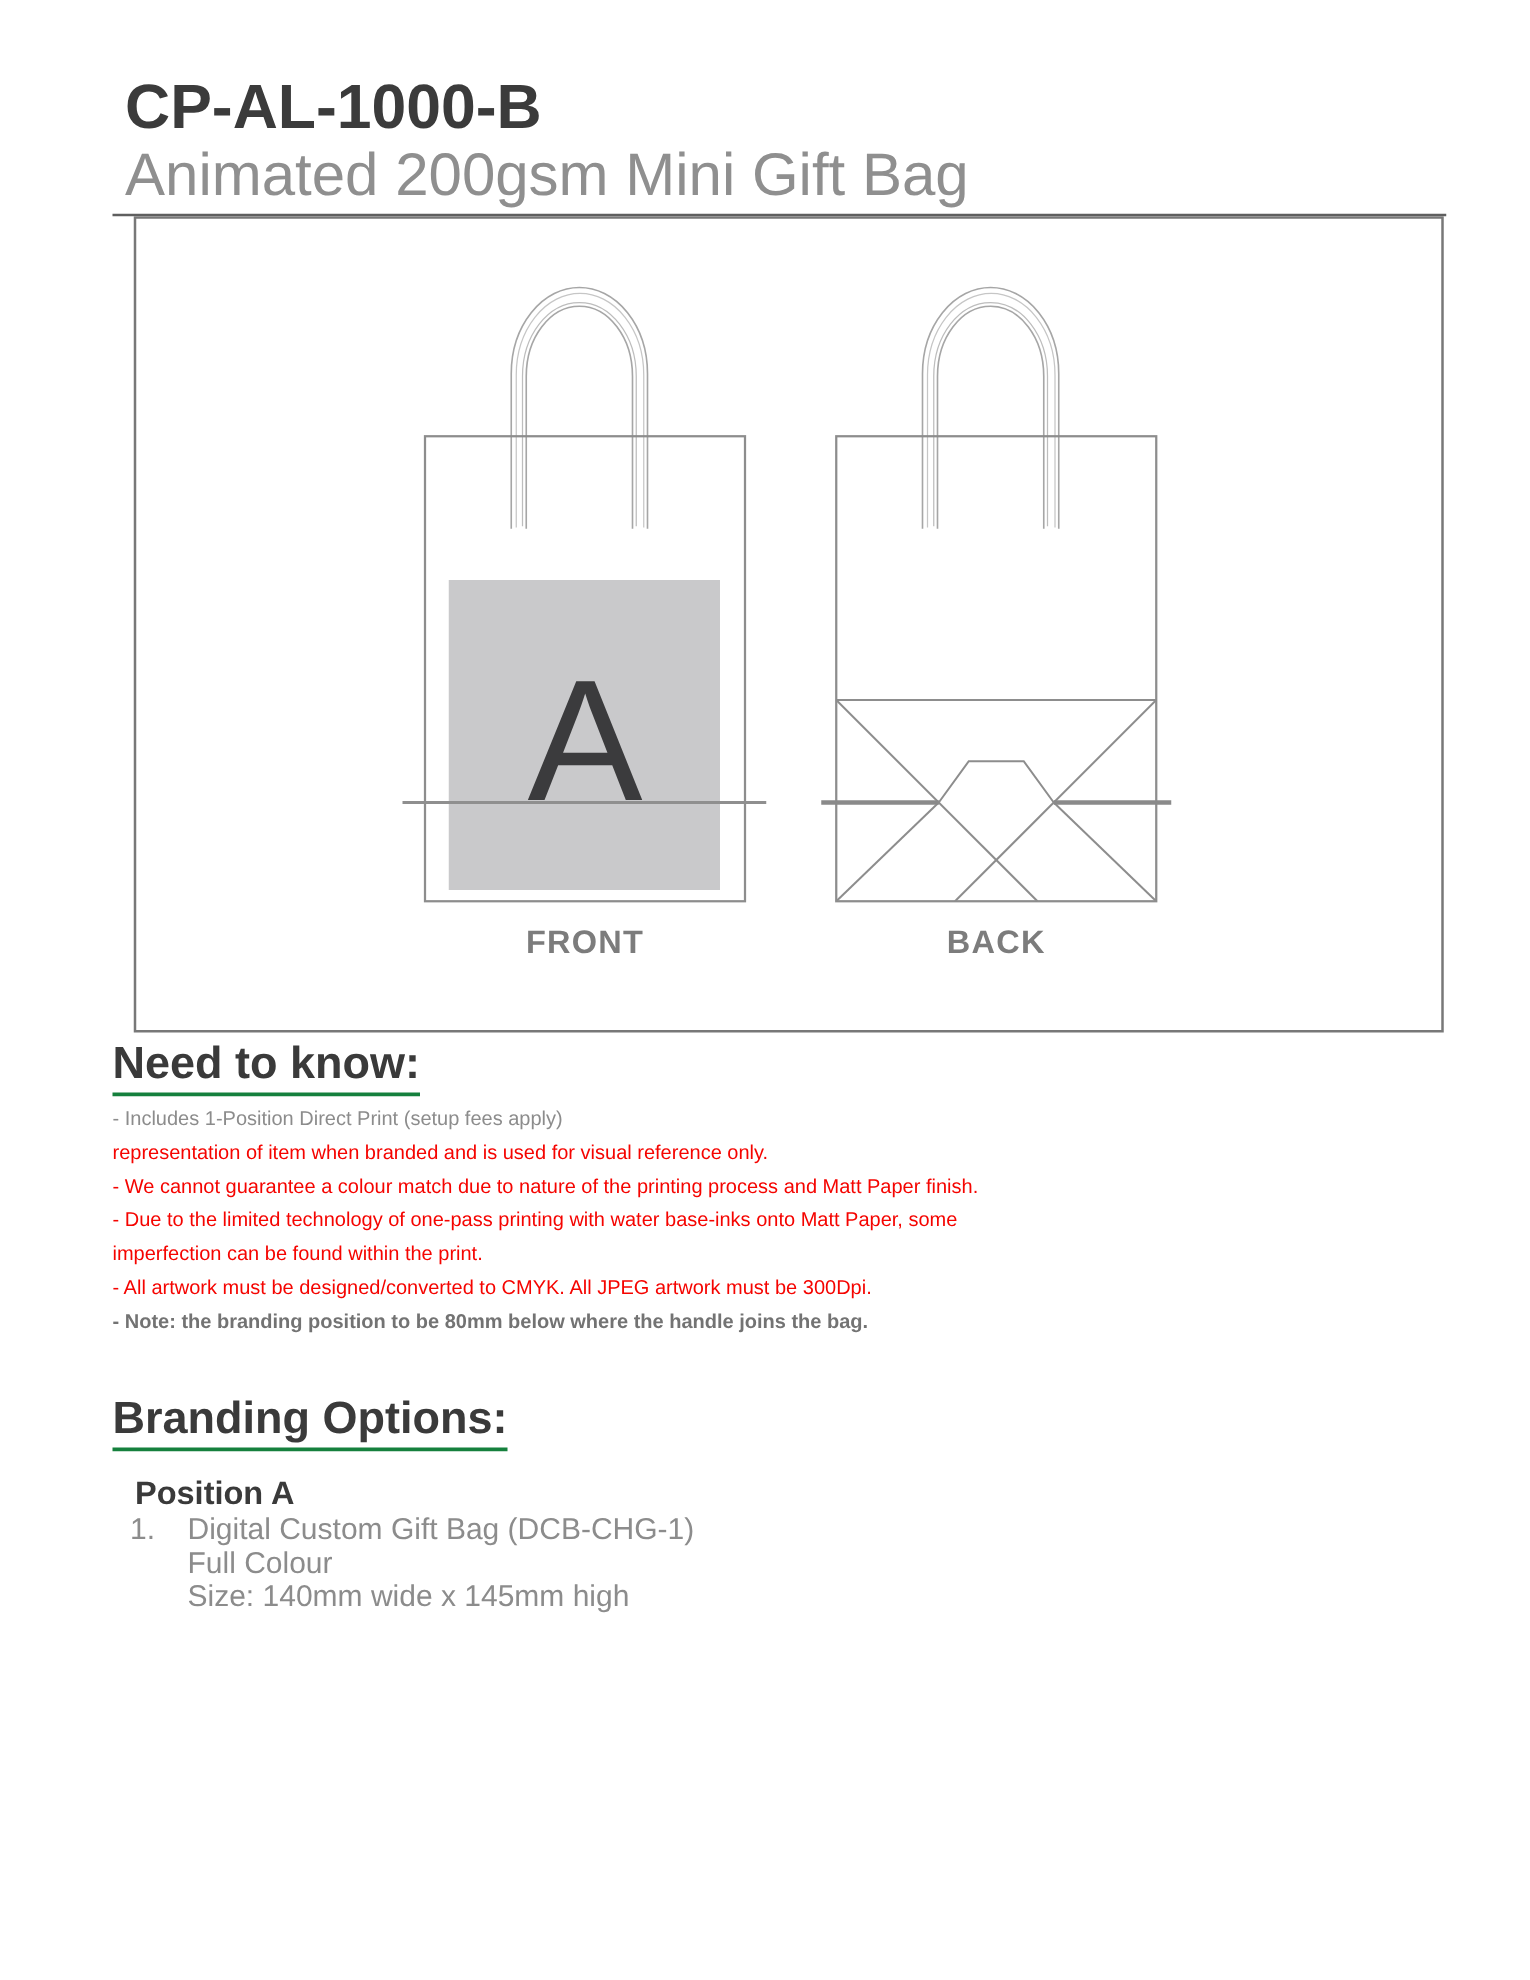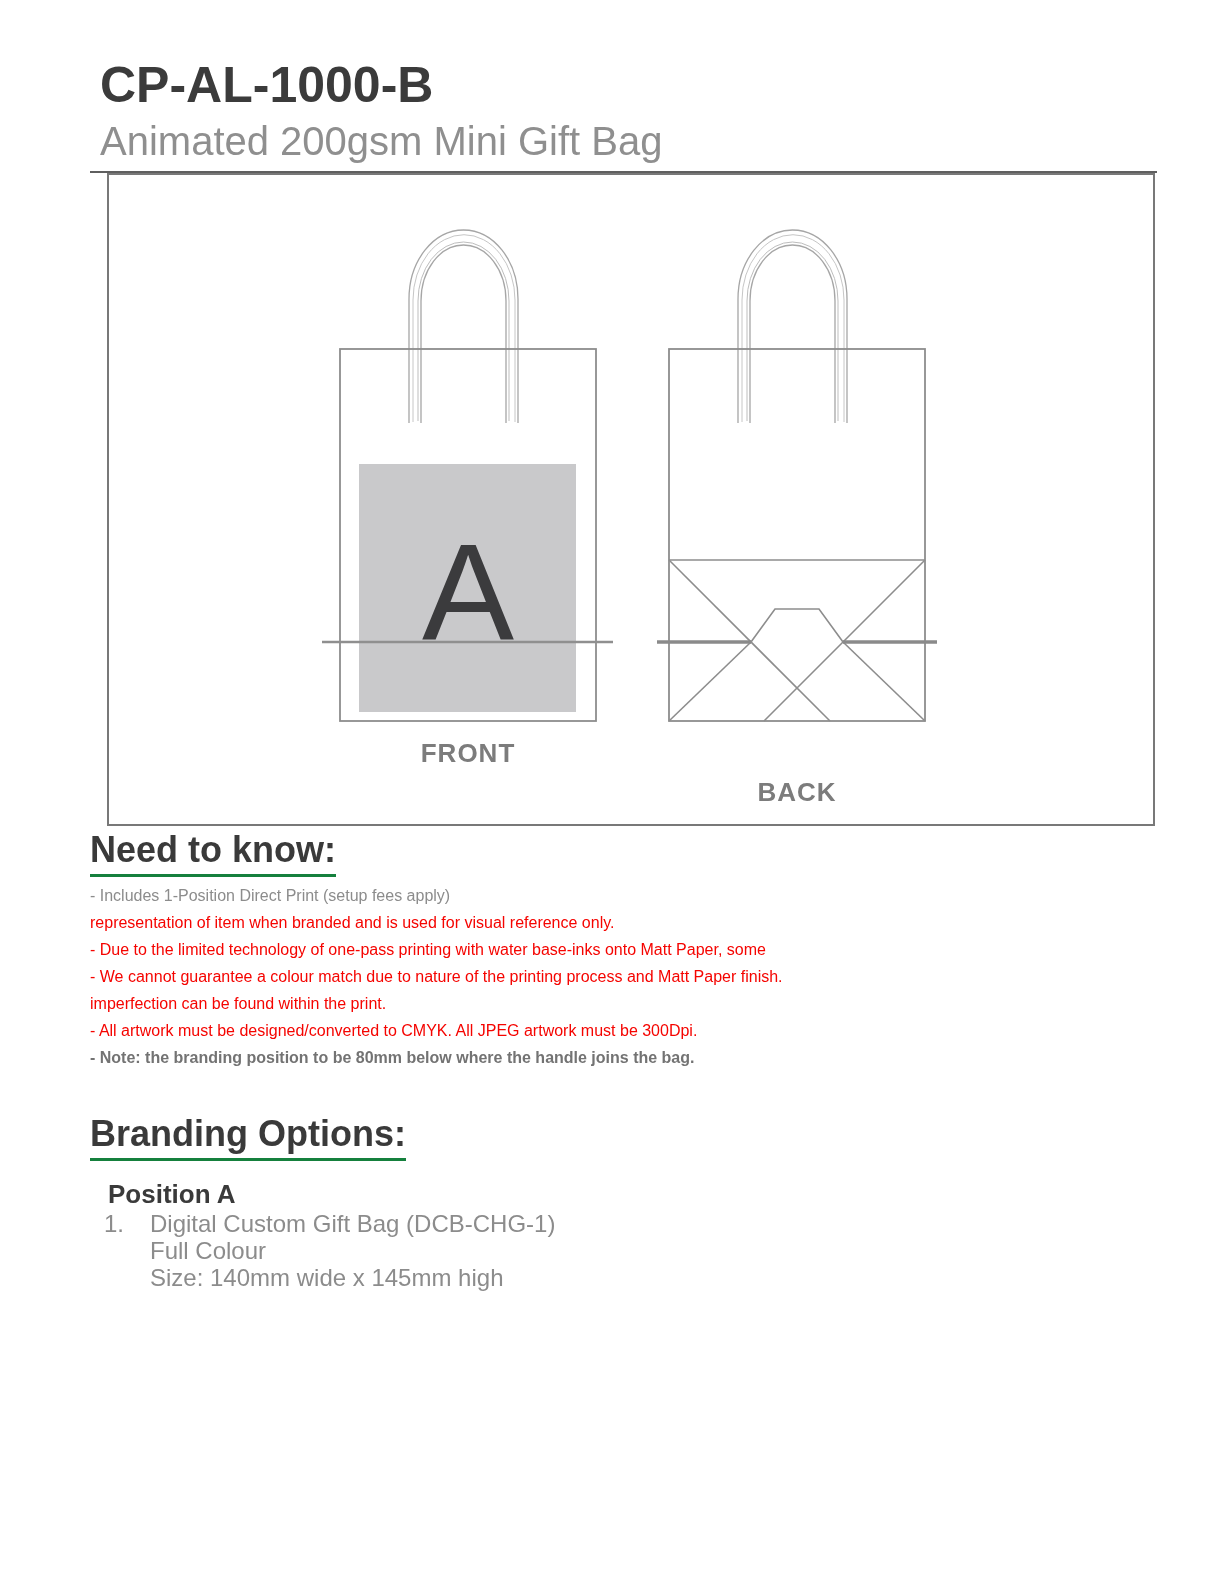--- a/index.html
+++ b/index.html
@@ -6,35 +6,35 @@
   .page{
     position:relative;width:1224px;height:1584px;background:#ffffff;
     font-family:"Liberation Sans","DejaVu Sans",sans-serif;overflow:hidden;
   }
   .abs{position:absolute;}
   .page-title{
     left:100px;top:58px;font-size:50px;font-weight:bold;color:#3b3b3b;
     letter-spacing:0px;line-height:54px;white-space:nowrap;
   }
   .page-subtitle{
-    left:100px;top:114px;font-size:40px;font-weight:normal;color:#8f8f8f;
+    left:100px;top:114px;font-size:48px;font-weight:normal;color:#8f8f8f;
     line-height:54px;white-space:nowrap;
   }
   .top-rule{left:90px;top:171px;width:1067px;height:2px;background:#5f5f5f;}
   .diagram-box{
     left:107px;top:173px;width:1048px;height:653px;box-sizing:border-box;
     border:2px solid #787878;background:#ffffff;
   }
   .diagram-box svg{position:absolute;left:0;top:0;}
   .view-label{
     top:563px;width:160px;text-align:center;font-size:26px;font-weight:bold;
     color:#7c7c7c;letter-spacing:1px;white-space:nowrap;
   }
   .front-label{left:279px;}
-  .back-label{left:608px;margin-top:39px;}
+  .back-label{left:608px;}
   .section-heading{
     font-size:36px;font-weight:bold;color:#3a3a3a;display:inline-block;
     border-bottom:3px solid #15803d;padding-bottom:4px;white-space:nowrap;line-height:40px;
   }
   .nk-heading{left:90px;top:830px;}
   .bo-heading{left:90px;top:1114px;}
   .body-block{left:90px;top:882px;width:1090px;}
   .body-line{font-size:16px;line-height:27px;white-space:nowrap;}
   .line-gray{color:#8c8c8c;}
   .line-red{color:#f50400;}
@@ -98,22 +98,22 @@
     </svg>
     <div class="abs view-label front-label">FRONT</div>
     <div class="abs view-label back-label">BACK</div>
   </div>
 
   <div class="abs section-heading nk-heading">Need to know:</div>
 
   <div class="abs body-block">
     <div class="body-line line-gray">- Includes 1-Position Direct Print (setup fees apply)</div>
     <div class="body-line line-red">representation of item when branded and is used for visual reference only.</div>
+    <div class="body-line line-red">- We cannot guarantee a colour match due to nature of the printing process and Matt Paper finish.</div>
     <div class="body-line line-red">- Due to the limited technology of one-pass printing with water base-inks onto Matt Paper, some</div>
-    <div class="body-line line-red">- We cannot guarantee a colour match due to nature of the printing process and Matt Paper finish.</div>
     <div class="body-line line-red">imperfection can be found within the print.</div>
     <div class="body-line line-red">- All artwork must be designed/converted to CMYK. All JPEG artwork must be 300Dpi.</div>
     <div class="body-line line-red-bold">- Note: the branding position to be 80mm below where the handle joins the bag.</div>
   </div>
 
   <div class="abs section-heading bo-heading">Branding Options:</div>
 
   <div class="abs position-heading">Position A</div>
 
   <div class="abs branding-list">

